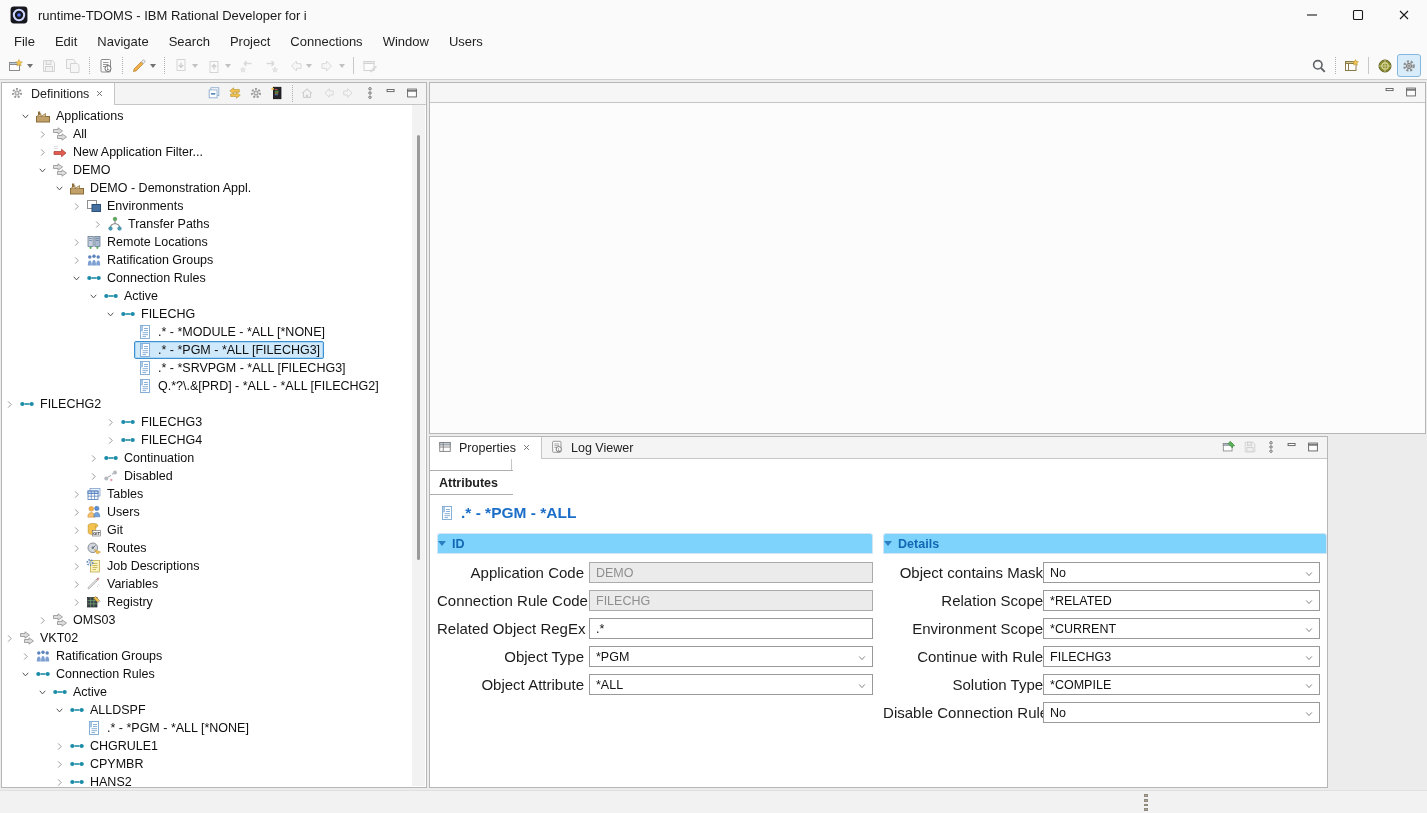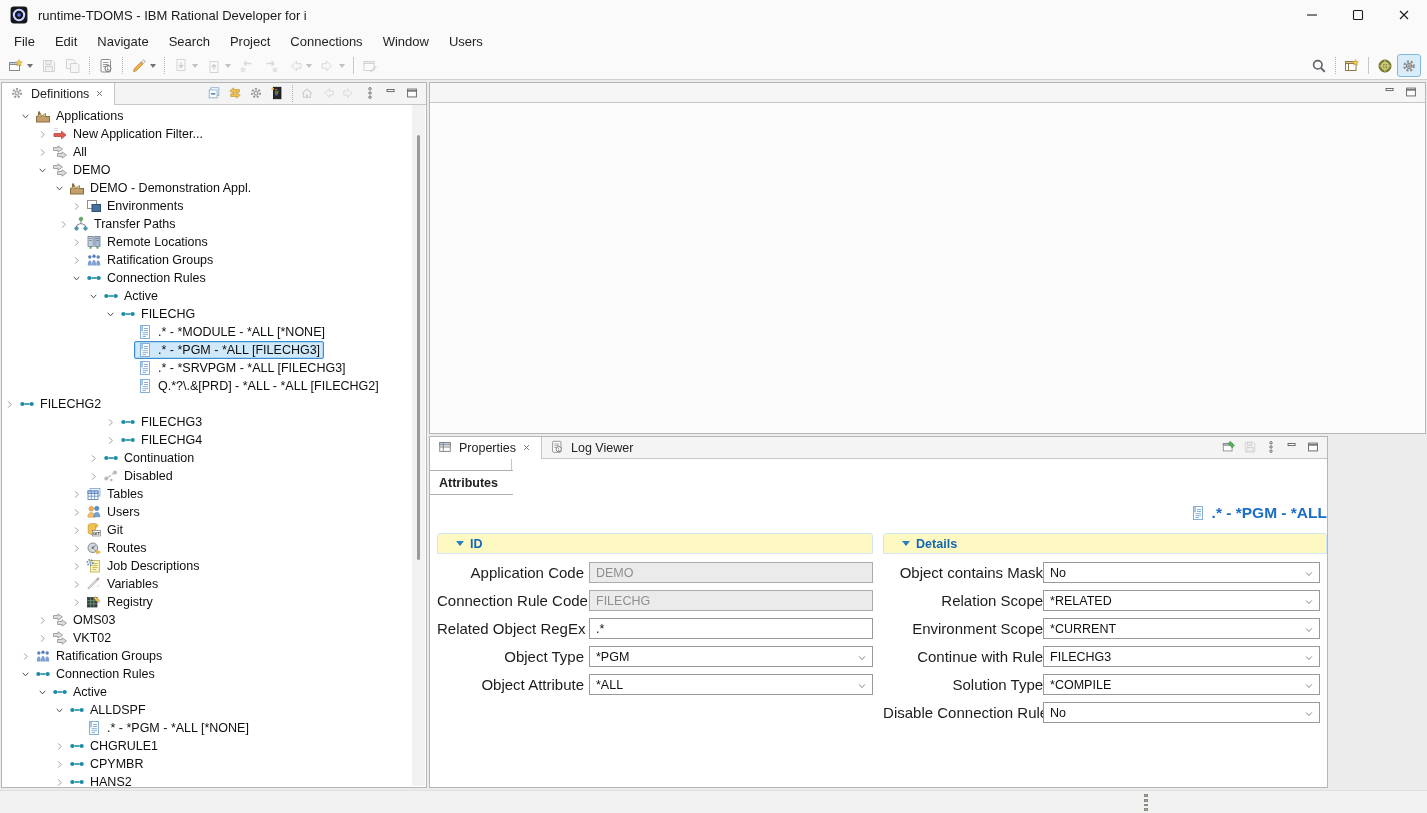--- a/index.html
+++ b/index.html
@@ -66,26 +66,26 @@
 
   
   .editor-tabstrip { height:20px; background:#f6f6f6; border-bottom:1px solid #c6c6c6; display:flex; align-items:center; }
   .editor-content { height:calc(100% - 20px); background:#fcfcfc; }
 
   
   .props-body { display:flex; height:calc(100% - 22px); background:#fff;flex-direction:column; }
   .side-tabs { width:82px; flex:none; border-right:1px solid #c6c6c6; position:relative; background:#fff; }
   .side-tab { position:relative; margin-top:11px; height:25px; background:#fff; border-top:1px solid #aeaeae; border-bottom:1px solid #aeaeae; width:83px; display:flex; align-items:center; padding-left:9px; font-weight:bold; font-size:12.5px; z-index:2; cursor:pointer; }
   .props-content { flex:1; position:relative; overflow:hidden; }
-  .props-title { margin:9px 0 0 9px; display:flex; align-items:center; gap:6px; color:#1b6ec8; font-weight:bold; font-size:15.5px;justify-content:flex-end; }
+  .props-title { margin:9px 0 0 9px; display:flex; align-items:center; gap:6px; color:#1b6ec8; font-weight:bold; font-size:15.5px; }
   .sections { display:flex; gap:10px; margin-top:11px; padding-left:7px; }
   .section { }
   .sec-id { width:446px; }
   .sec-details { width:454px; }
-  .section-header { height:21px; background:#fef9c3; border:1px solid #d2e5f4; border-radius:3px 3px 0 0; display:flex; align-items:center; gap:6px; padding:0 18px; color:#1268b3; font-weight:bold; font-size:12.5px; cursor:pointer; }
+  .section-header { height:21px; background:#7dd3fc; border:1px solid #d2e5f4; border-radius:3px 3px 0 0; display:flex; align-items:center; gap:6px; padding:0 0; color:#1268b3; font-weight:bold; font-size:12.5px; cursor:pointer; }
   .tri { width:0; height:0; border:4px solid transparent; border-top:5px solid #2a7fc1; margin-top:4px; }
   .fields { display:grid; padding-top:8px; row-gap:7px; align-items:center; }
   .sec-id .fields { grid-template-columns:147px 284px; column-gap:5px; }
   .sec-details .fields { grid-template-columns:160px 277px; }
   .flabel { font-size:15px; text-align:right; color:#1c1c1c; white-space:nowrap; }
   .input { height:21px; border:1px solid #999; background:#fff; font-size:12.5px; padding:0 6px; display:flex; align-items:center; cursor:text; color:#111; }
   .input.readonly { background:#ebebeb; color:#8f8f8f; border-color:#ababab; cursor:default; }
   .combo { position:relative; cursor:pointer; padding-right:20px; }
   .combo .cchev { position:absolute; right:5px; top:5px; width:10px; height:10px; }
   .combo .cchev svg { width:10px; height:10px; }
@@ -423,38 +423,38 @@
             </span>
           </div>
           <div class="trow" style="padding-left: 33px;">
             <span class="tw">
               <svg viewBox="0 0 16 16" xmlns="http://www.w3.org/2000/svg">
                 <path d="M6 3.5 L10.5 8 L6 12.5" fill="none" stroke="#8f8f8f" stroke-width="1.3"></path>
               </svg>
             </span>
             <span class="sel-box">
               <span class="ticon"><svg viewBox="0 0 16 16" xmlns="http://www.w3.org/2000/svg">
+                  <path d="M1.5 3.5 h4.5 V1.8 L10.5 5 6 8.2 V6.5 H1.5z" fill="#ddd" stroke="#8f8f8f" stroke-width=".8"></path>
+                  <path d="M5.5 9.5 h4.5 V7.8 L14.5 11 10 14.2 V12.5 H5.5z" fill="#ddd" stroke="#8f8f8f" stroke-width=".8"></path>
+                </svg></span>
+              <span class="tlabel">All</span>
+            </span>
+          </div>
+          <div class="trow" style="padding-left: 33px;">
+            <span class="tw">
+              <svg viewBox="0 0 16 16" xmlns="http://www.w3.org/2000/svg">
+                <path d="M6 3.5 L10.5 8 L6 12.5" fill="none" stroke="#8f8f8f" stroke-width="1.3"></path>
+              </svg>
+            </span>
+            <span class="sel-box">
+              <span class="ticon"><svg viewBox="0 0 16 16" xmlns="http://www.w3.org/2000/svg">
                   <path d="M2 7.5 h7.5 V5.2 L14 9 9.5 12.8 V10.5 H2z" fill="#e25b4e" stroke="#a83a30" stroke-width=".7"></path>
                   <path d="M2.5 2.5 h4 M2.5 4.5 h3" stroke="#b8b8b8" stroke-dasharray="1 1"></path>
                 </svg></span>
               <span class="tlabel">New Application Filter...</span>
-            </span>
-          </div>
-          <div class="trow" style="padding-left: 33px;">
-            <span class="tw">
-              <svg viewBox="0 0 16 16" xmlns="http://www.w3.org/2000/svg">
-                <path d="M6 3.5 L10.5 8 L6 12.5" fill="none" stroke="#8f8f8f" stroke-width="1.3"></path>
-              </svg>
-            </span>
-            <span class="sel-box">
-              <span class="ticon"><svg viewBox="0 0 16 16" xmlns="http://www.w3.org/2000/svg">
-                  <path d="M1.5 3.5 h4.5 V1.8 L10.5 5 6 8.2 V6.5 H1.5z" fill="#ddd" stroke="#8f8f8f" stroke-width=".8"></path>
-                  <path d="M5.5 9.5 h4.5 V7.8 L14.5 11 10 14.2 V12.5 H5.5z" fill="#ddd" stroke="#8f8f8f" stroke-width=".8"></path>
-                </svg></span>
-              <span class="tlabel">All</span>
             </span>
           </div>
           <div class="trow" style="padding-left: 33px;">
             <span class="tw">
               <svg viewBox="0 0 16 16" xmlns="http://www.w3.org/2000/svg">
                 <path d="M4 5.5 L8 10 L12 5.5" fill="none" stroke="#404040" stroke-width="1.3"></path>
               </svg>
             </span>
             <span class="sel-box">
               <span class="ticon"><svg viewBox="0 0 16 16" xmlns="http://www.w3.org/2000/svg">
@@ -486,21 +486,21 @@
               </svg>
             </span>
             <span class="sel-box">
               <span class="ticon"><svg viewBox="0 0 16 16" xmlns="http://www.w3.org/2000/svg">
                   <rect x="1.5" y="2.5" width="9" height="8" fill="#fff" stroke="#8f8f8f"></rect>
                   <rect x="6" y="6.5" width="8.5" height="7" fill="#46709e" stroke="#2c4f7c"></rect>
                 </svg></span>
               <span class="tlabel">Environments</span>
             </span>
           </div>
-          <div class="trow" style="padding-left: 54px; text-align: right;">
+          <div class="trow" style="padding-left: 88px; text-align: right;">
             <span class="tw">
               <svg viewBox="0 0 16 16" xmlns="http://www.w3.org/2000/svg">
                 <path d="M6 3.5 L10.5 8 L6 12.5" fill="none" stroke="#8f8f8f" stroke-width="1.3"></path>
               </svg>
             </span>
             <span class="sel-box">
               <span class="ticon"><svg viewBox="0 0 16 16" xmlns="http://www.w3.org/2000/svg">
                   <circle cx="8" cy="3" r="1.8" fill="#5aa85a" stroke="#3a7a3a" stroke-width=".5"></circle>
                   <path d="M8 5 v2.5 M8 7.5 C4 8.5 3.5 9.5 3.5 11 M8 7.5 c4 1 4.5 2 4.5 3.5" fill="none" stroke="#8a8a8a" stroke-width="1.1"></path>
                   <circle cx="3.5" cy="12.5" r="1.8" fill="#49a0b8" stroke="#2a7088" stroke-width=".5"></circle>
@@ -827,21 +827,21 @@
               </svg>
             </span>
             <span class="sel-box">
               <span class="ticon"><svg viewBox="0 0 16 16" xmlns="http://www.w3.org/2000/svg">
                   <path d="M1.5 3.5 h4.5 V1.8 L10.5 5 6 8.2 V6.5 H1.5z" fill="#ddd" stroke="#8f8f8f" stroke-width=".8"></path>
                   <path d="M5.5 9.5 h4.5 V7.8 L14.5 11 10 14.2 V12.5 H5.5z" fill="#ddd" stroke="#8f8f8f" stroke-width=".8"></path>
                 </svg></span>
               <span class="tlabel">OMS03</span>
             </span>
           </div>
-          <div class="trow" style="padding-left: 33px;">
+          <div class="trow" style="">
             <span class="tw">
               <svg viewBox="0 0 16 16" xmlns="http://www.w3.org/2000/svg">
                 <path d="M6 3.5 L10.5 8 L6 12.5" fill="none" stroke="#8f8f8f" stroke-width="1.3"></path>
               </svg>
             </span>
             <span class="sel-box">
               <span class="ticon"><svg viewBox="0 0 16 16" xmlns="http://www.w3.org/2000/svg">
                   <path d="M1.5 3.5 h4.5 V1.8 L10.5 5 6 8.2 V6.5 H1.5z" fill="#ddd" stroke="#8f8f8f" stroke-width=".8"></path>
                   <path d="M5.5 9.5 h4.5 V7.8 L14.5 11 10 14.2 V12.5 H5.5z" fill="#ddd" stroke="#8f8f8f" stroke-width=".8"></path>
                 </svg></span>

